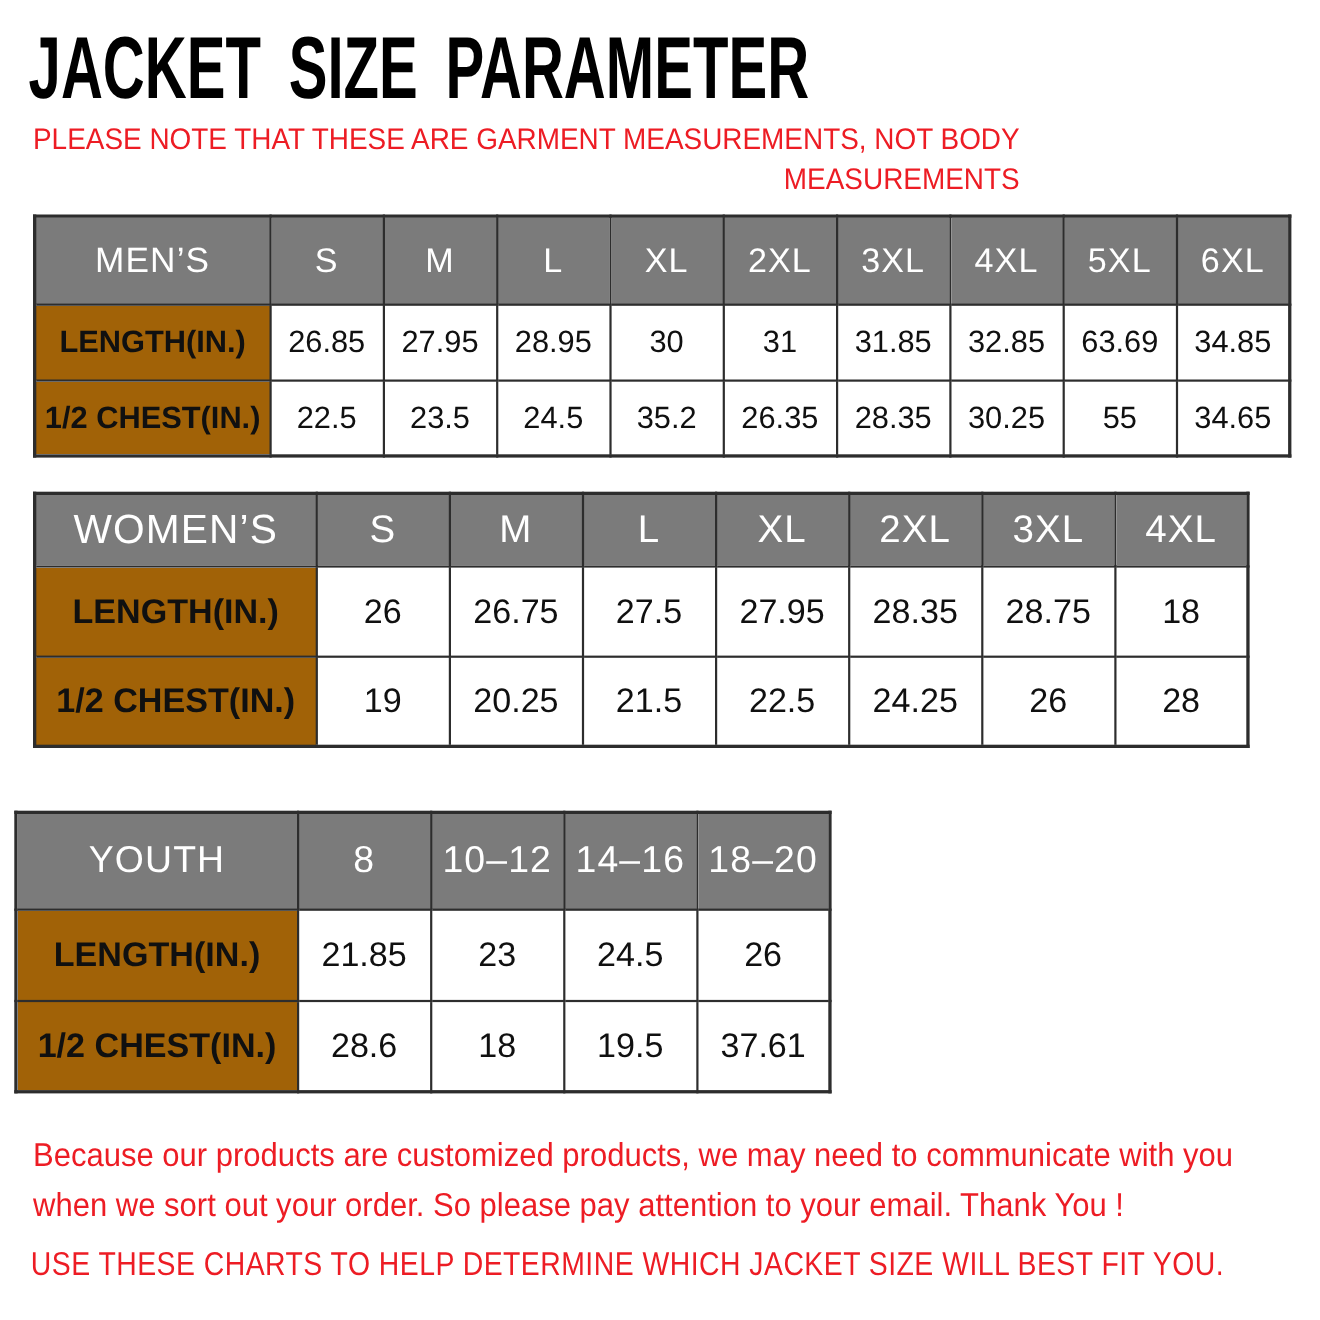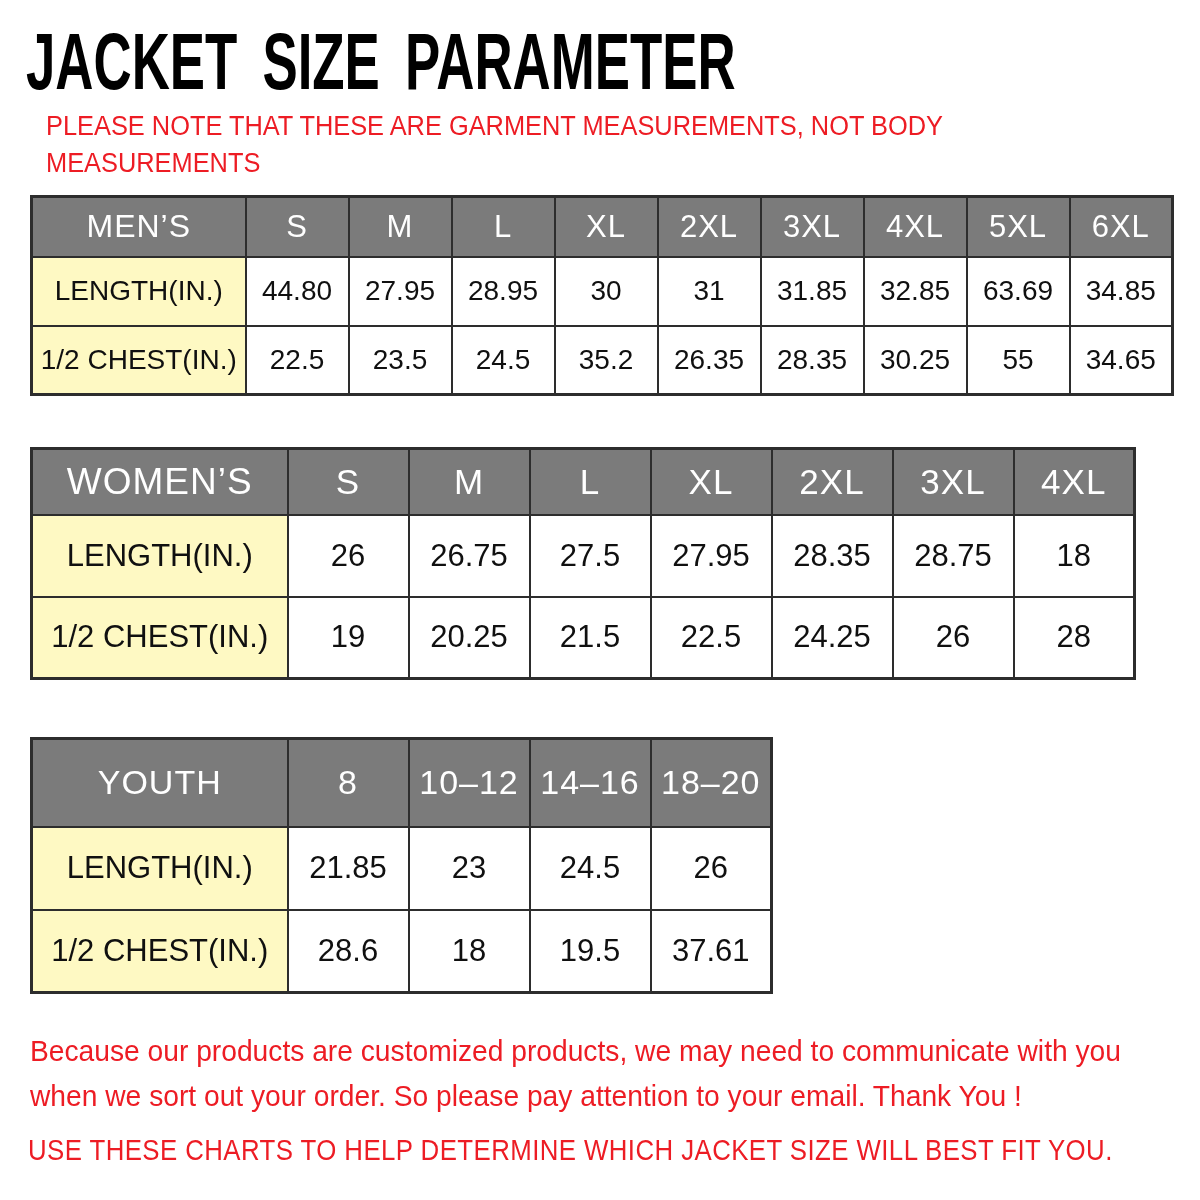--- a/index.html
+++ b/index.html
@@ -14,52 +14,52 @@
     background:#ffffff;
     font-family:"Liberation Sans", sans-serif;
   }
   .page-title{
     position:absolute;left:26px;top:22px;
     font-size:80px;line-height:1;font-weight:bold;color:#000;
     white-space:nowrap;letter-spacing:0px;word-spacing:16px;
     transform:scaleX(0.66);transform-origin:0 0;
   }
   .note{
-    position:absolute;left:46px;top:108px;
-    color:var(--red);font-size:27px;line-height:37px;
+    position:absolute;left:30px;top:108px;
+    color:var(--red);font-size:27px;line-height:37px;text-align:right;
   }
   .note .line, .footer-para .line{
     display:block;white-space:nowrap;
     transform:scaleX(0.94);transform-origin:0 0;
   }
   .table-wrap{position:absolute;}
   .table-wrap.men{left:30px;top:195px;}
   .table-wrap.women{left:30px;top:447px;}
-  .table-wrap.youth{left:30px;top:737px;}
+  .table-wrap.youth{left:13px;top:737px;}
 
   table.size-table{
     border-collapse:collapse;table-layout:fixed;
     border:3px solid var(--border);background:#fff;
   }
   .size-table th,.size-table td{
     border:2px solid var(--border);
     text-align:center;vertical-align:middle;padding:0;
     overflow:hidden;
   }
   .size-table thead th{
     background:var(--gray);color:#ffffff;font-weight:normal;letter-spacing:1px;
   }
-  .size-table tbody th.row-label{font-weight:normal;color:var(--ink);background:#fef9c3;}
+  .size-table tbody th.row-label{font-weight:bold;color:var(--ink);background:#a16207;}
   .size-table td{color:var(--ink);}
 
   .men .col-label{width:214px;} .men .col-size{width:103px;}
   .women .col-label{width:256px;} .women .col-size{width:121px;}
   .youth .col-label{width:256px;} .youth .col-size{width:121px;}
 
-  .men   thead tr{height:60px;} .men   tbody tr{height:69px;}
+  .men   thead tr{height:80px;} .men   tbody tr{height:69px;}
   .women thead tr{height:66px;} .women tbody tr{height:82px;}
   .youth thead tr{height:88px;} .youth tbody tr{height:83px;}
 
   .men   thead th{font-size:31px;} .men   thead th.corner{font-size:32px;}
   .men   tbody th,.men   td{font-size:28px;}
   .women thead th{font-size:35px;} .women thead th.corner{font-size:37px;}
   .women tbody th,.women td{font-size:31px;}
   .youth thead th{font-size:34px;} .youth thead th.corner{font-size:34px;}
   .youth tbody th,.youth td{font-size:31px;}
 
@@ -107,21 +107,21 @@
           <th>2XL</th>
           <th>3XL</th>
           <th>4XL</th>
           <th>5XL</th>
           <th>6XL</th>
         </tr>
       </thead>
       <tbody>
         <tr>
           <th class="row-label">LENGTH(IN.)</th>
-          <td>44.80</td>
+          <td>26.85</td>
           <td>27.95</td>
           <td>28.95</td>
           <td>30</td>
           <td>31</td>
           <td>31.85</td>
           <td>32.85</td>
           <td>63.69</td>
           <td>34.85</td>
         </tr>
         <tr>

